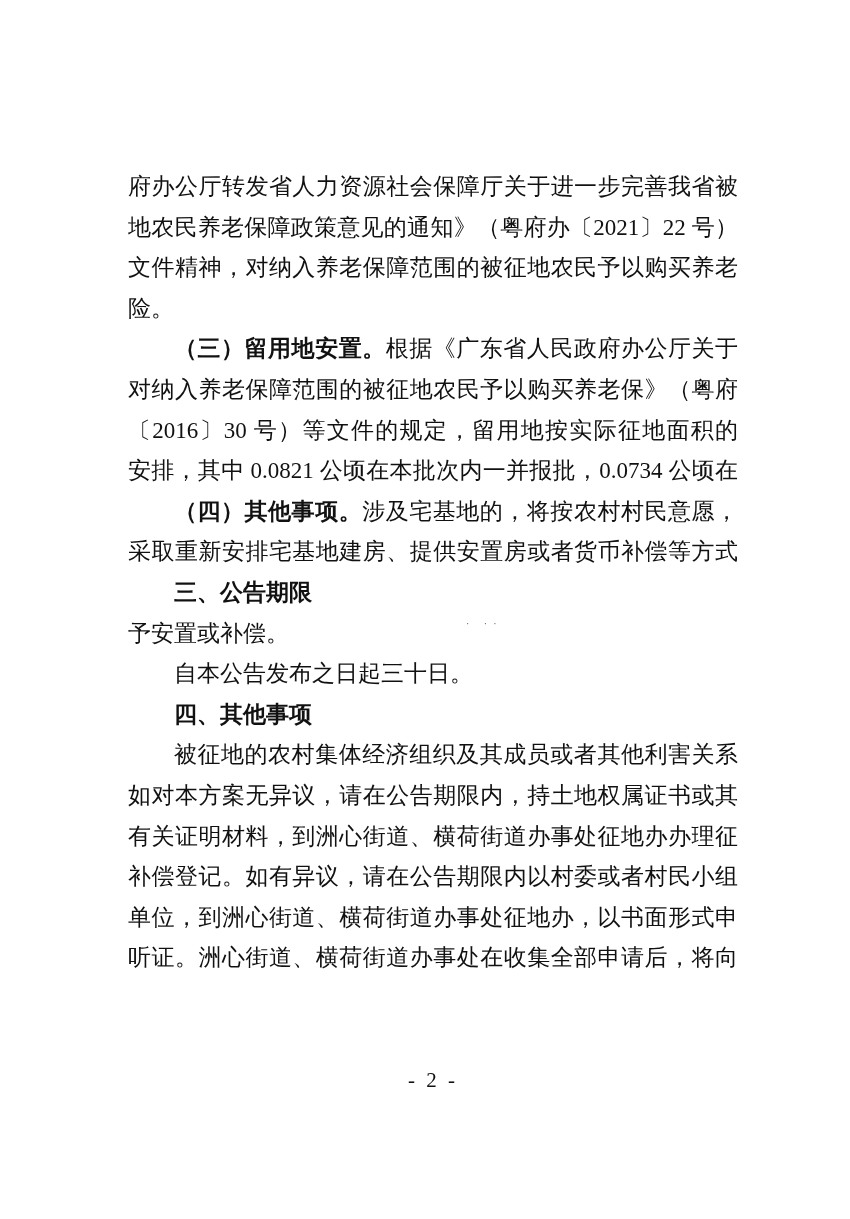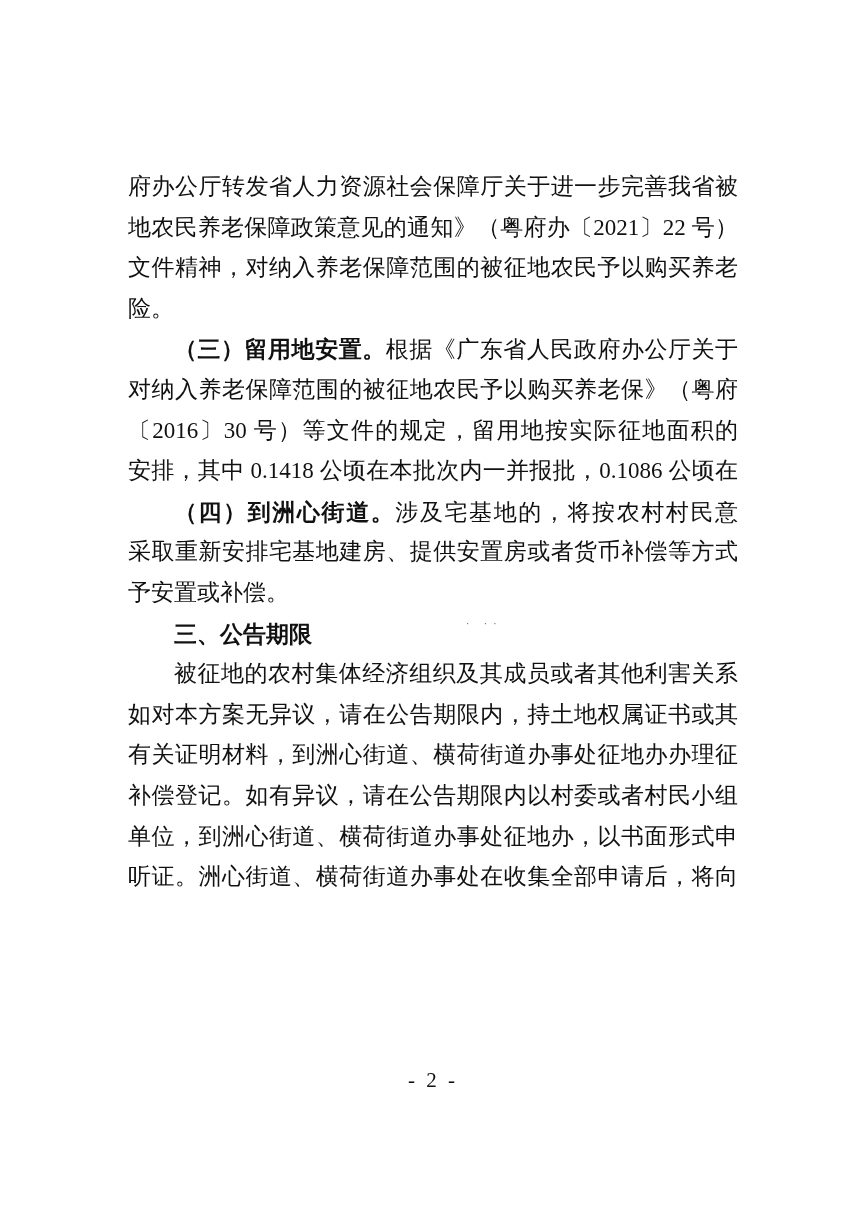--- a/index.html
+++ b/index.html
@@ -33,21 +33,21 @@
     text-justify: inter-character;
   }
   .ln.full {
     text-align-last: justify;
   }
   .ln.ind {
     text-indent: 46px;
   }
   .bd {
     font-weight: bold;
-    font-family: Liberation Sans, sans-serif;
+    font-family: Liberation Serif, serif;
   }
   .pagenum {
     position: absolute;
     left: 128px;
     top: 1068px;
     width: 610px;
     text-align: center;
     font-size: 21px;
     letter-spacing: 3px;
     font-family: "Liberation Serif", "DejaVu Serif", serif;
@@ -71,30 +71,34 @@
     <div class="ln full">府办公厅转发省人力资源社会保障厅关于进一步完善我省被征</div>
     <div class="ln full">地农民养老保障政策意见的通知》（粤府办〔2021〕22 号）等</div>
     <div class="ln full">文件精神，对纳入养老保障范围的被征地农民予以购买养老保</div>
     <div class="ln">险。</div>
 
     <div class="ln full ind">
       <span class="bd">（三）留用地安置。</span><span>根据《广东省人民政府办公厅关于加</span>
     </div>
     <div class="ln full">对纳入养老保障范围的被征地农民予以购买养老保》（粤府办</div>
     <div class="ln full">〔2016〕30 号）等文件的规定，留用地按实际征地面积的 10%</div>
-    <div class="ln full">安排，其中 0.1418 公顷在本批次内一并报批，0.1086 公顷在</div>
+    <div class="ln full">安排，其中 0.0821 公顷在本批次内一并报批，0.0734 公顷在</div>
 
     <div class="ln full ind">
-      <span class="bd">（四）到洲心街道。</span><span>涉及宅基地的，将按农村村民意愿，</span>
+      <span class="bd">（四）其他事项。</span><span>涉及宅基地的，将按农村村民意愿，</span>
     </div>
     <div class="ln full">采取重新安排宅基地建房、提供安置房或者货币补偿等方式给</div>
-    <div class="ln">予安置或补偿。</div>
-
     <div class="ln ind">
       <span class="bd">三、公告期限</span>
+    </div>
+
+    <div class="ln">予安置或补偿。</div>
+    <div class="ln ind">自本公告发布之日起三十日。</div>
+    <div class="ln ind">
+      <span class="bd">四、其他事项</span>
     </div>
 
     <div class="ln full ind">被征地的农村集体经济组织及其成员或者其他利害关系人</div>
     <div class="ln full">如对本方案无异议，请在公告期限内，持土地权属证书或其它</div>
     <div class="ln full">有关证明材料，到洲心街道、横荷街道办事处征地办办理征地</div>
     <div class="ln full">补偿登记。如有异议，请在公告期限内以村委或者村民小组为</div>
     <div class="ln full">单位，到洲心街道、横荷街道办事处征地办，以书面形式申请</div>
     <div class="ln full">听证。洲心街道、横荷街道办事处在收集全部申请后，将向清</div>
   </div>
 

